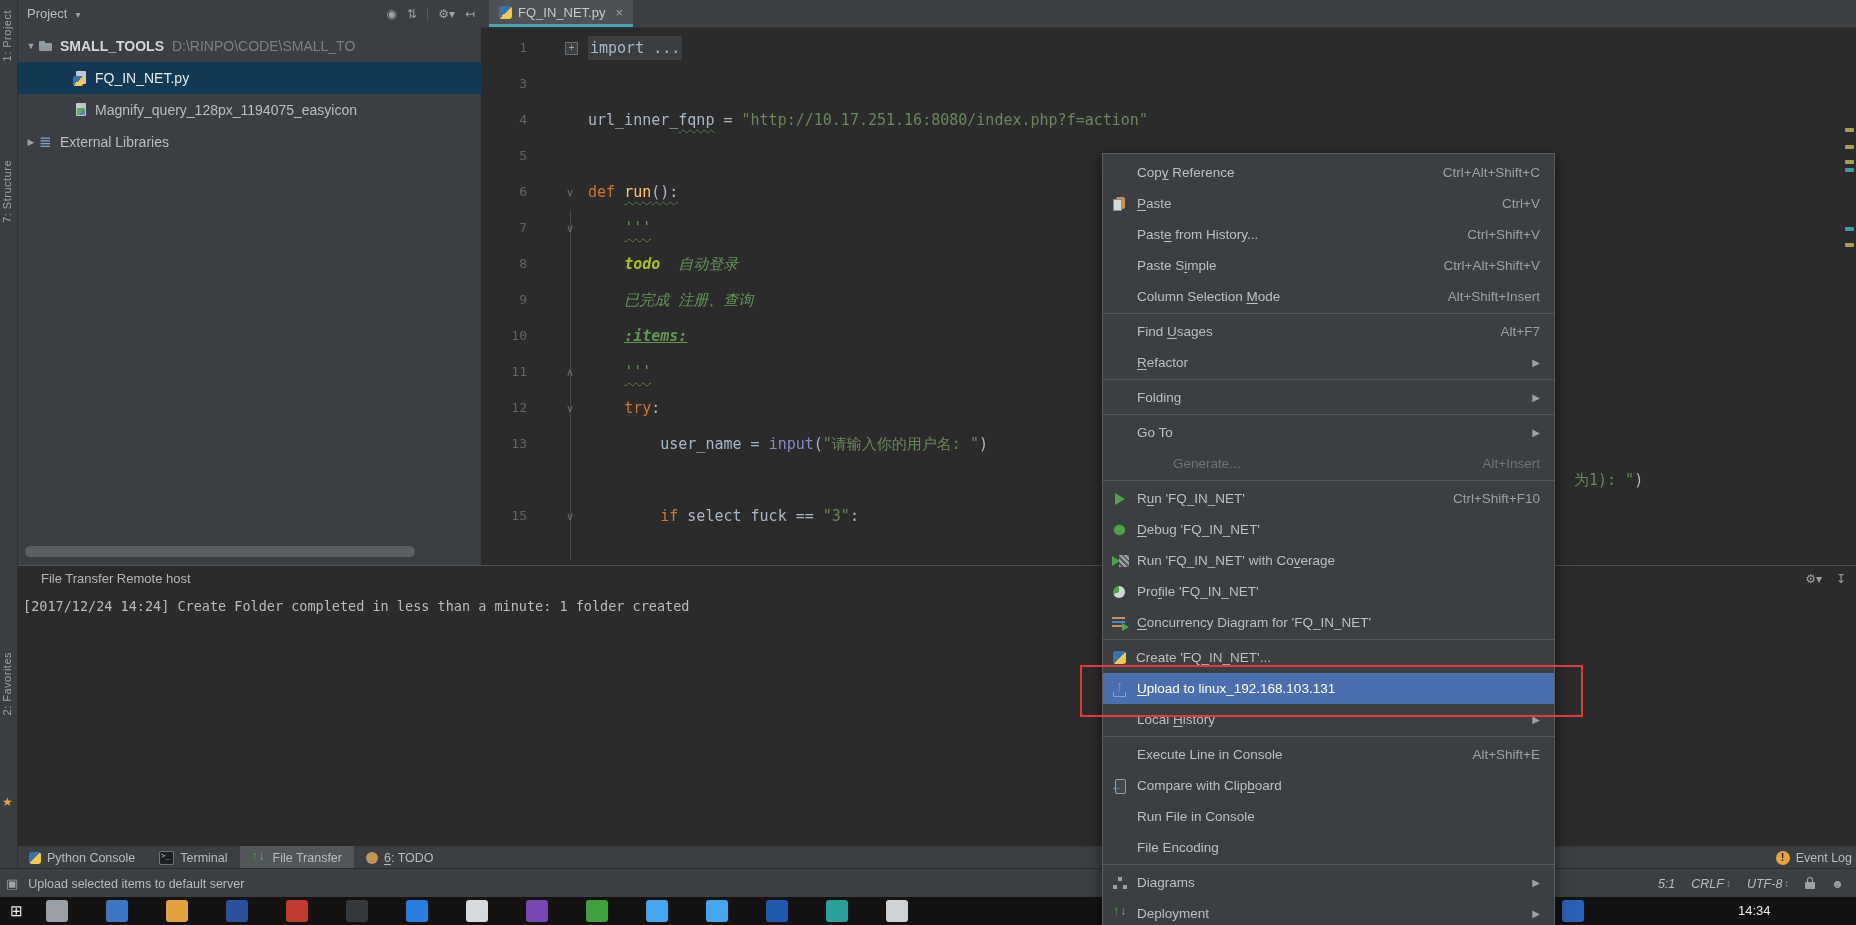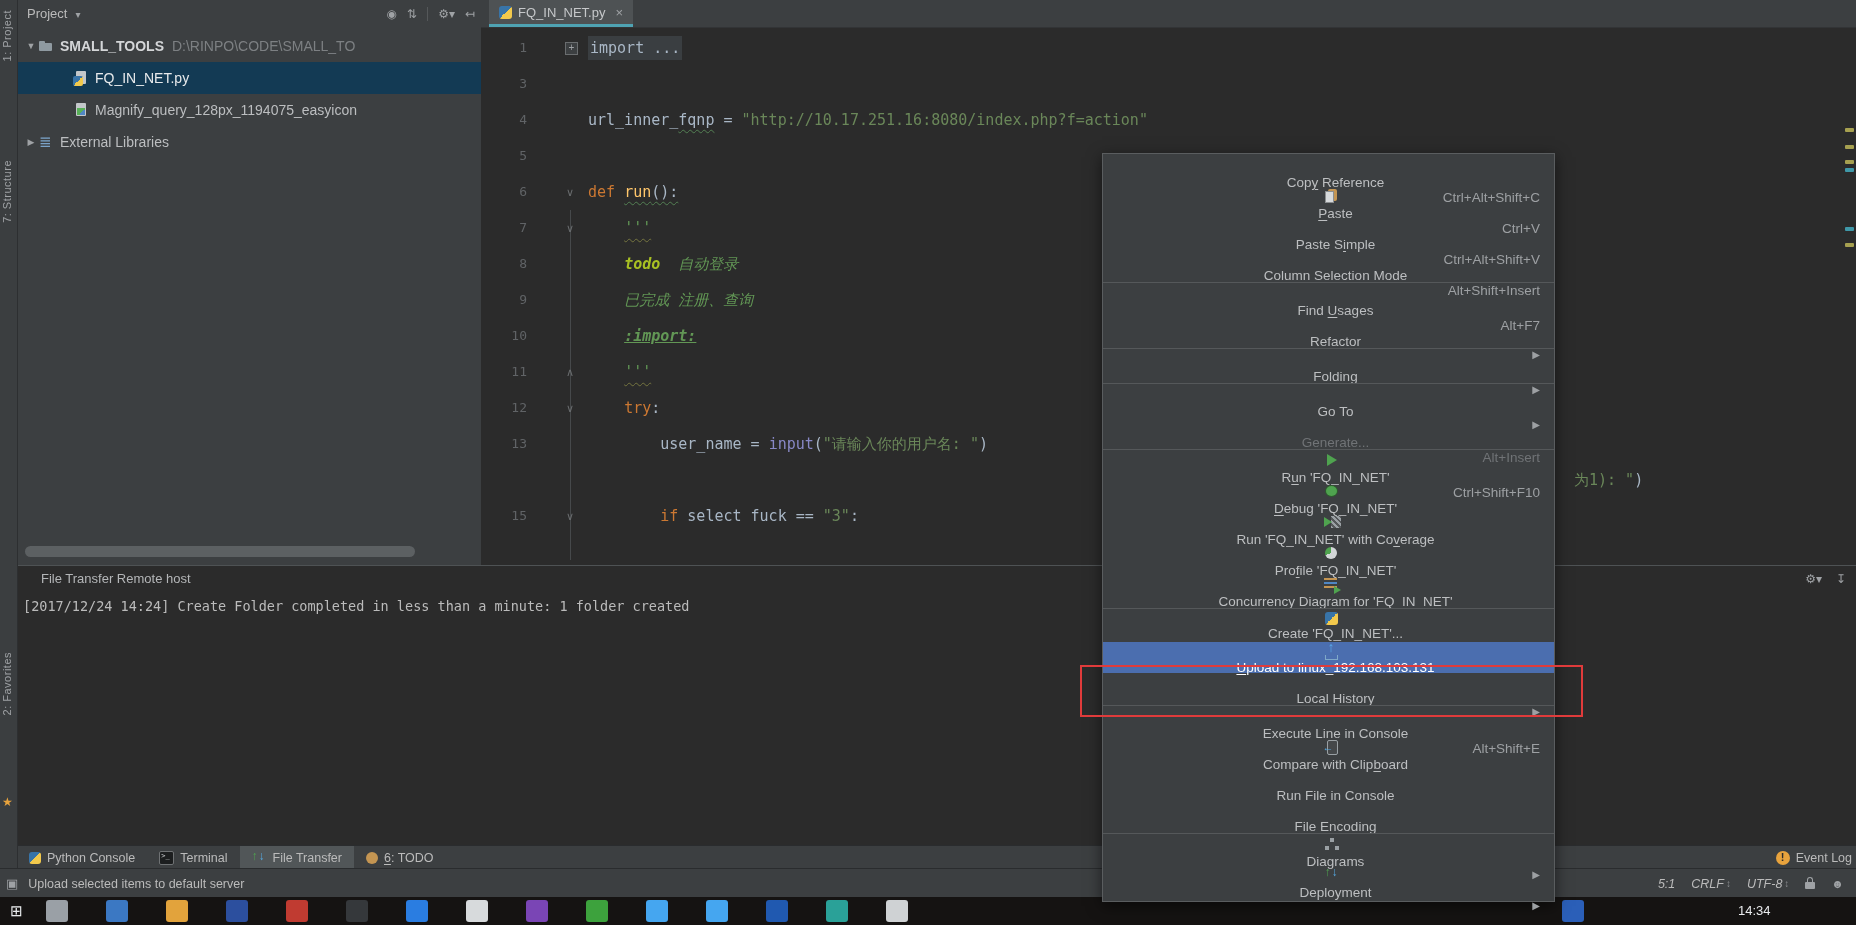--- a/index.html
+++ b/index.html
@@ -90,23 +90,23 @@
   .lock-ic::before{content:"";position:absolute;left:2px;top:-5px;width:4px;height:4px;border:1.5px solid #9fa2a5;border-bottom:none;border-radius:3px 3px 0 0;}
   .hector-ic{color:#9fa2a5;font-size:12px;}
   
   .taskbar{position:absolute;left:0;top:897px;right:0;height:28px;background:#151312;z-index:10;}
   .tb-start{position:absolute;left:10px;top:5px;color:#e8eaec;font-size:15px;}
   .tb-icon{position:absolute;top:3px;width:22px;height:22px;border-radius:3px;}
   .tb-clock{position:absolute;left:1738px;top:6px;color:#e8eaec;font-size:13px;}
   
   .menu{position:absolute;left:1102px;top:153px;width:453px;background:#3c3f41;border:1px solid #5a5d5f;
     box-sizing:border-box;box-shadow:0 4px 14px rgba(0,0,0,.55);padding:3px 0;z-index:50;}
-  .mi{height:31px;display:flex;align-items:center;padding:0 14px 0 20px;font-size:13.5px;color:#bdbfc1;flex-direction:column;}
+  .mi{height:31px;display:flex;align-items:center;padding:0 14px 0 8px;font-size:13.5px;color:#bdbfc1;}
   .mi.selected{background:#4b6eaf;color:#ffffff;}
-  .mi.disabled{color:#707376;}
+  .mi.disabled{color:#707376;gap:36px;}
   .mi.disabled .mi-sc{color:#707376;}
   .mi-label{margin-left:8px;}
   .mi-sc{margin-left:auto;color:#9da0a3;}
   .mi-arrow{margin-left:auto;color:#9da0a3;font-size:10px;}
   .msep{height:4px;position:relative;}
   .msep::before{content:"";position:absolute;left:0;right:0;top:1px;height:1px;background:#55585a;}
   .mi-ic{width:18px;height:16px;position:relative;flex:0 0 18px;}
   .mi-ic.paste::before{content:"";position:absolute;left:5px;top:1px;width:9px;height:12px;background:#c49552;border-radius:2px;}
   .mi-ic.paste::after{content:"";position:absolute;left:2px;top:3px;width:7px;height:10px;background:#d7dadc;border:1px solid #8b8e90;}
   .mi-ic.run::before{content:"";position:absolute;left:4px;top:2px;border-left:10px solid #4fa34f;
@@ -224,21 +224,21 @@
         <div class="code-row" style="top: 216px;">
           <span class="lnum">8</span>
           <span class="ltext"><span class="c-pl">    </span><span class="c-todo">todo</span><span class="c-doc">  自动登录</span></span>
         </div>
         <div class="code-row" style="top: 252px;">
           <span class="lnum">9</span>
           <span class="ltext"><span class="c-pl">    </span><span class="c-doc">已完成 注册、查询</span></span>
         </div>
         <div class="code-row" style="top: 288px;">
           <span class="lnum">10</span>
-          <span class="ltext"><span class="c-pl">    </span><span class="c-ret">:import:</span></span>
+          <span class="ltext"><span class="c-pl">    </span><span class="c-ret">:items:</span></span>
         </div>
         <div class="code-row" style="top: 324px;">
           <span class="lnum">11</span>
           <span class="fold up">∧</span>
           <span class="ltext"><span class="c-pl">    </span><span class="c-doc c-wavyy">'''</span></span>
         </div>
         <div class="code-row" style="top: 360px;">
           <span class="lnum">12</span>
           <span class="fold down">∨</span>
           <span class="ltext"><span class="c-pl">    </span><span class="c-kw">try</span><span class="c-pl">:</span></span>
@@ -345,20 +345,25 @@
         <span class="mi-label">Cop<span class="mn">y</span> Reference</span>
         <span class="mi-sc">Ctrl+Alt+Shift+C</span>
       </div>
       <div class="mi">
         <span class="mi-ic paste"></span>
         <span class="mi-label"><span class="mn">P</span>aste</span>
         <span class="mi-sc">Ctrl+V</span>
       </div>
       <div class="mi">
         <span class="mi-ic"></span>
+        <span class="mi-label">Past<span class="mn">e</span> from History...</span>
+        <span class="mi-sc">Ctrl+Shift+V</span>
+      </div>
+      <div class="mi">
+        <span class="mi-ic"></span>
         <span class="mi-label">Paste S<span class="mn">i</span>mple</span>
         <span class="mi-sc">Ctrl+Alt+Shift+V</span>
       </div>
       <div class="mi">
         <span class="mi-ic"></span>
         <span class="mi-label">Column Selection <span class="mn">M</span>ode</span>
         <span class="mi-sc">Alt+Shift+Insert</span>
       </div>
       <div class="msep"></div>
       <div class="mi">

